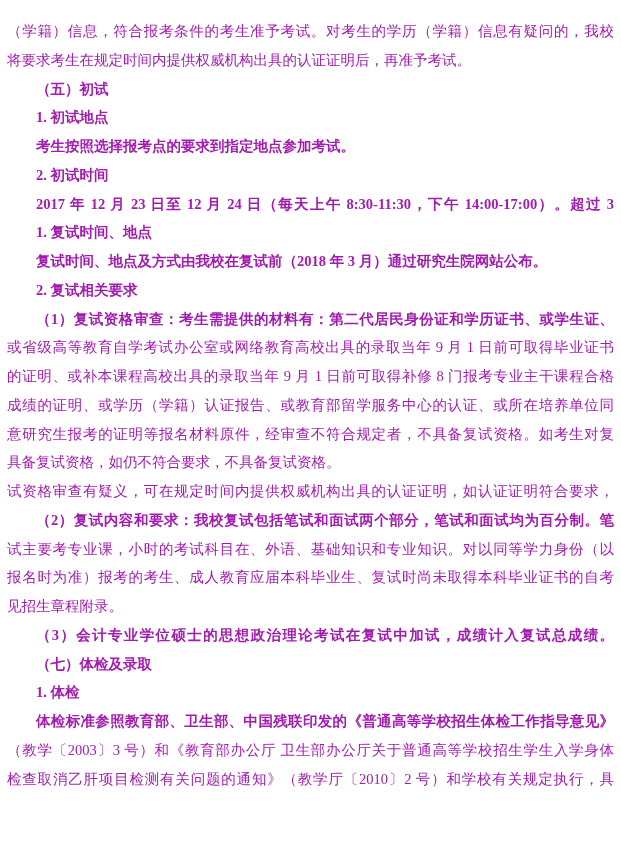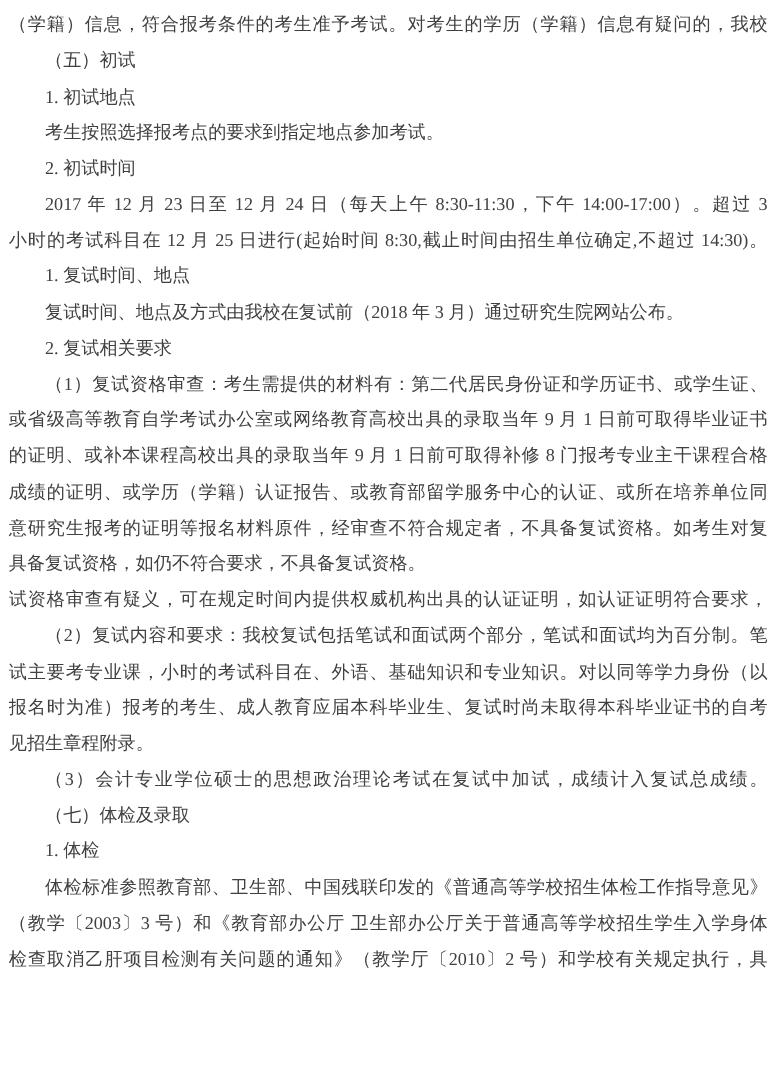--- a/index.html
+++ b/index.html
@@ -5,53 +5,54 @@
   html, body {
     margin: 0;
     padding: 0;
     background: #ffffff;
   }
   .page {
     width: 621px;
     height: 848px;
     box-sizing: border-box;
     background: #ffffff;
-    padding: 6px 7px 0 7px;
+    padding: 17px 7px 0 7px;
     overflow: hidden;
     font-family: "Liberation Serif", "DejaVu Serif", serif;
-    color: #404040;
+    color: #a21caf;
   }
   .ln {
     font-size: 14.5px;
     line-height: 28.75px;
     height: 28.75px;
     text-align: left;
     white-space: normal;
     overflow: hidden;
   }
   .ind {
     text-indent: 2em;
+    font-weight: bold;
   }
   .fill {
     text-align: justify;
     text-align-last: justify;
     text-justify: inter-character;
   }
 </style>
 </head>
 <body>
 
 <div class="page">
   <div class="ln fill">（学籍）信息，符合报考条件的考生准予考试。对考生的学历（学籍）信息有疑问的，我校</div>
+  <div class="ln">将要求考生在规定时间内提供权威机构出具的认证证明后，再准予考试。</div>
   <div class="ln ind">（五）初试</div>
   <div class="ln ind">1. 初试地点</div>
   <div class="ln ind">考生按照选择报考点的要求到指定地点参加考试。</div>
   <div class="ln ind">2. 初试时间</div>
   <div class="ln ind fill">2017 年 12 月 23 日至 12 月 24 日（每天上午 8:30-11:30，下午 14:00-17:00）。超过 3</div>
-  <div class="ln fill">小时的考试科目在 12 月 25 日进行(起始时间 8:30,截止时间由招生单位确定,不超过 14:30)。</div>
   <div class="ln ind">1. 复试时间、地点</div>
   <div class="ln ind">复试时间、地点及方式由我校在复试前（2018 年 3 月）通过研究生院网站公布。</div>
   <div class="ln ind">2. 复试相关要求</div>
   <div class="ln ind fill">（1）复试资格审查：考生需提供的材料有：第二代居民身份证和学历证书、或学生证、</div>
   <div class="ln fill">或省级高等教育自学考试办公室或网络教育高校出具的录取当年 9 月 1 日前可取得毕业证书</div>
   <div class="ln fill">的证明、或补本课程高校出具的录取当年 9 月 1 日前可取得补修 8 门报考专业主干课程合格</div>
   <div class="ln fill">成绩的证明、或学历（学籍）认证报告、或教育部留学服务中心的认证、或所在培养单位同</div>
   <div class="ln fill">意研究生报考的证明等报名材料原件，经审查不符合规定者，不具备复试资格。如考生对复</div>
   <div class="ln">具备复试资格，如仍不符合要求，不具备复试资格。</div>
   <div class="ln fill">试资格审查有疑义，可在规定时间内提供权威机构出具的认证证明，如认证证明符合要求，</div>

